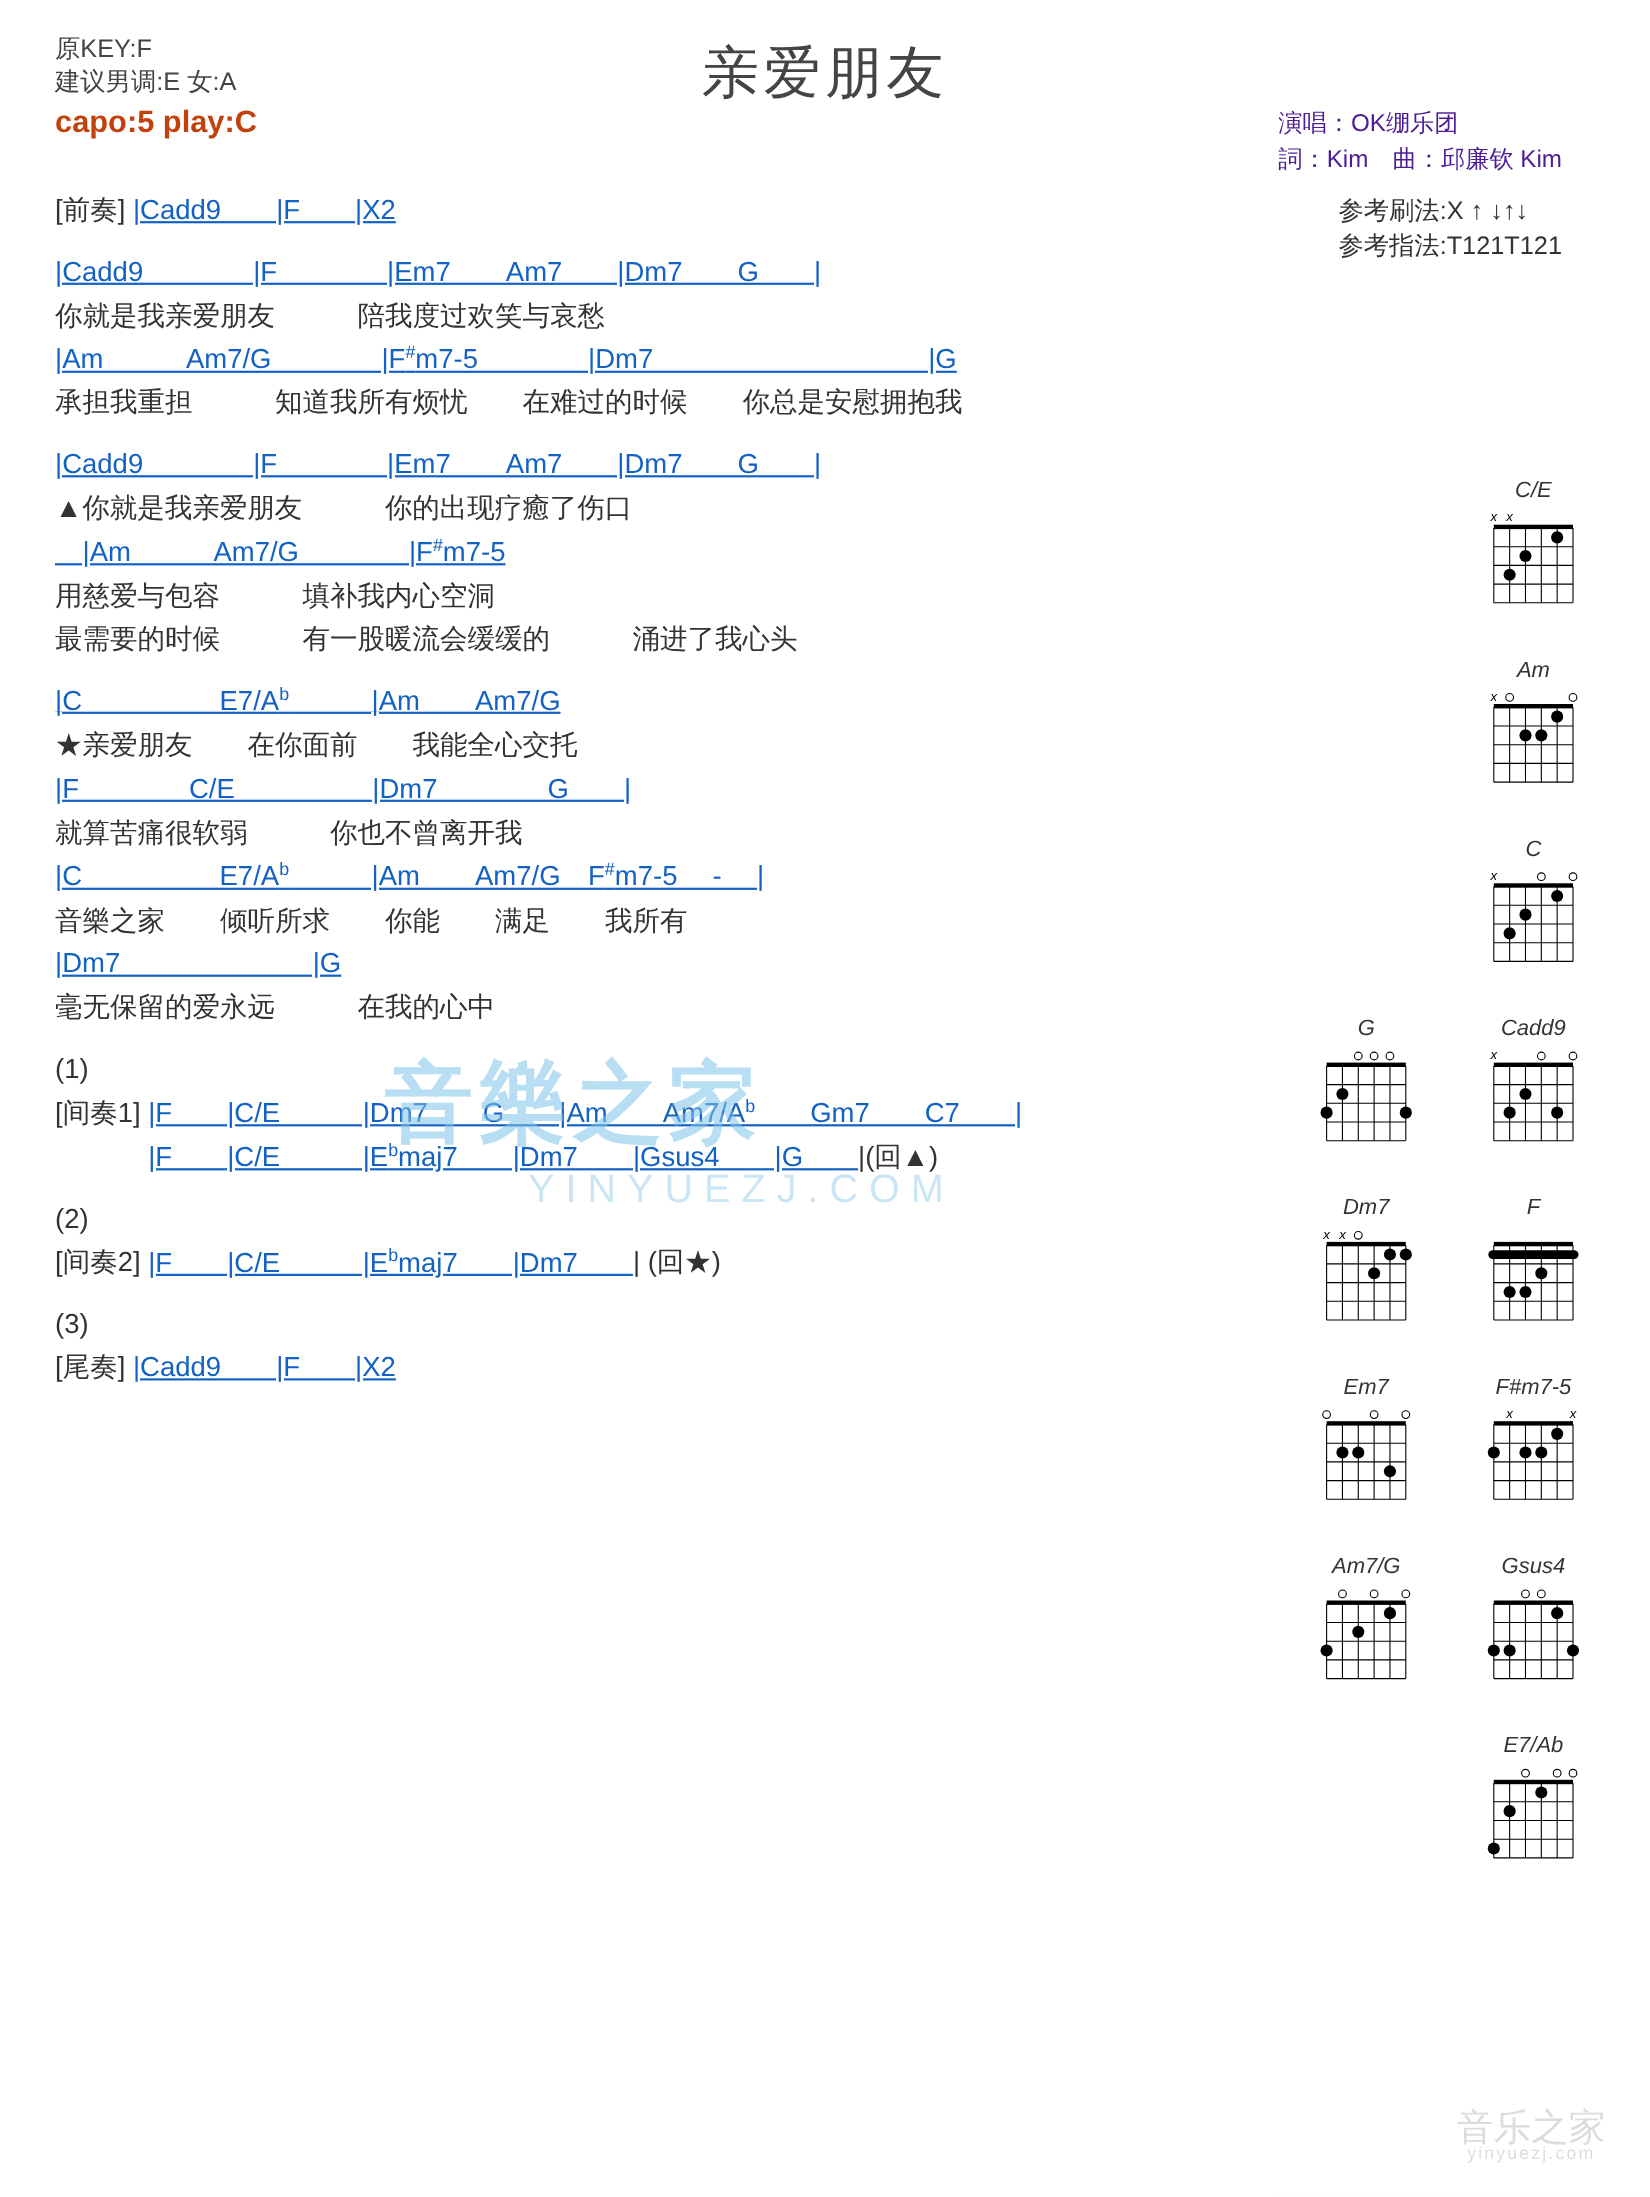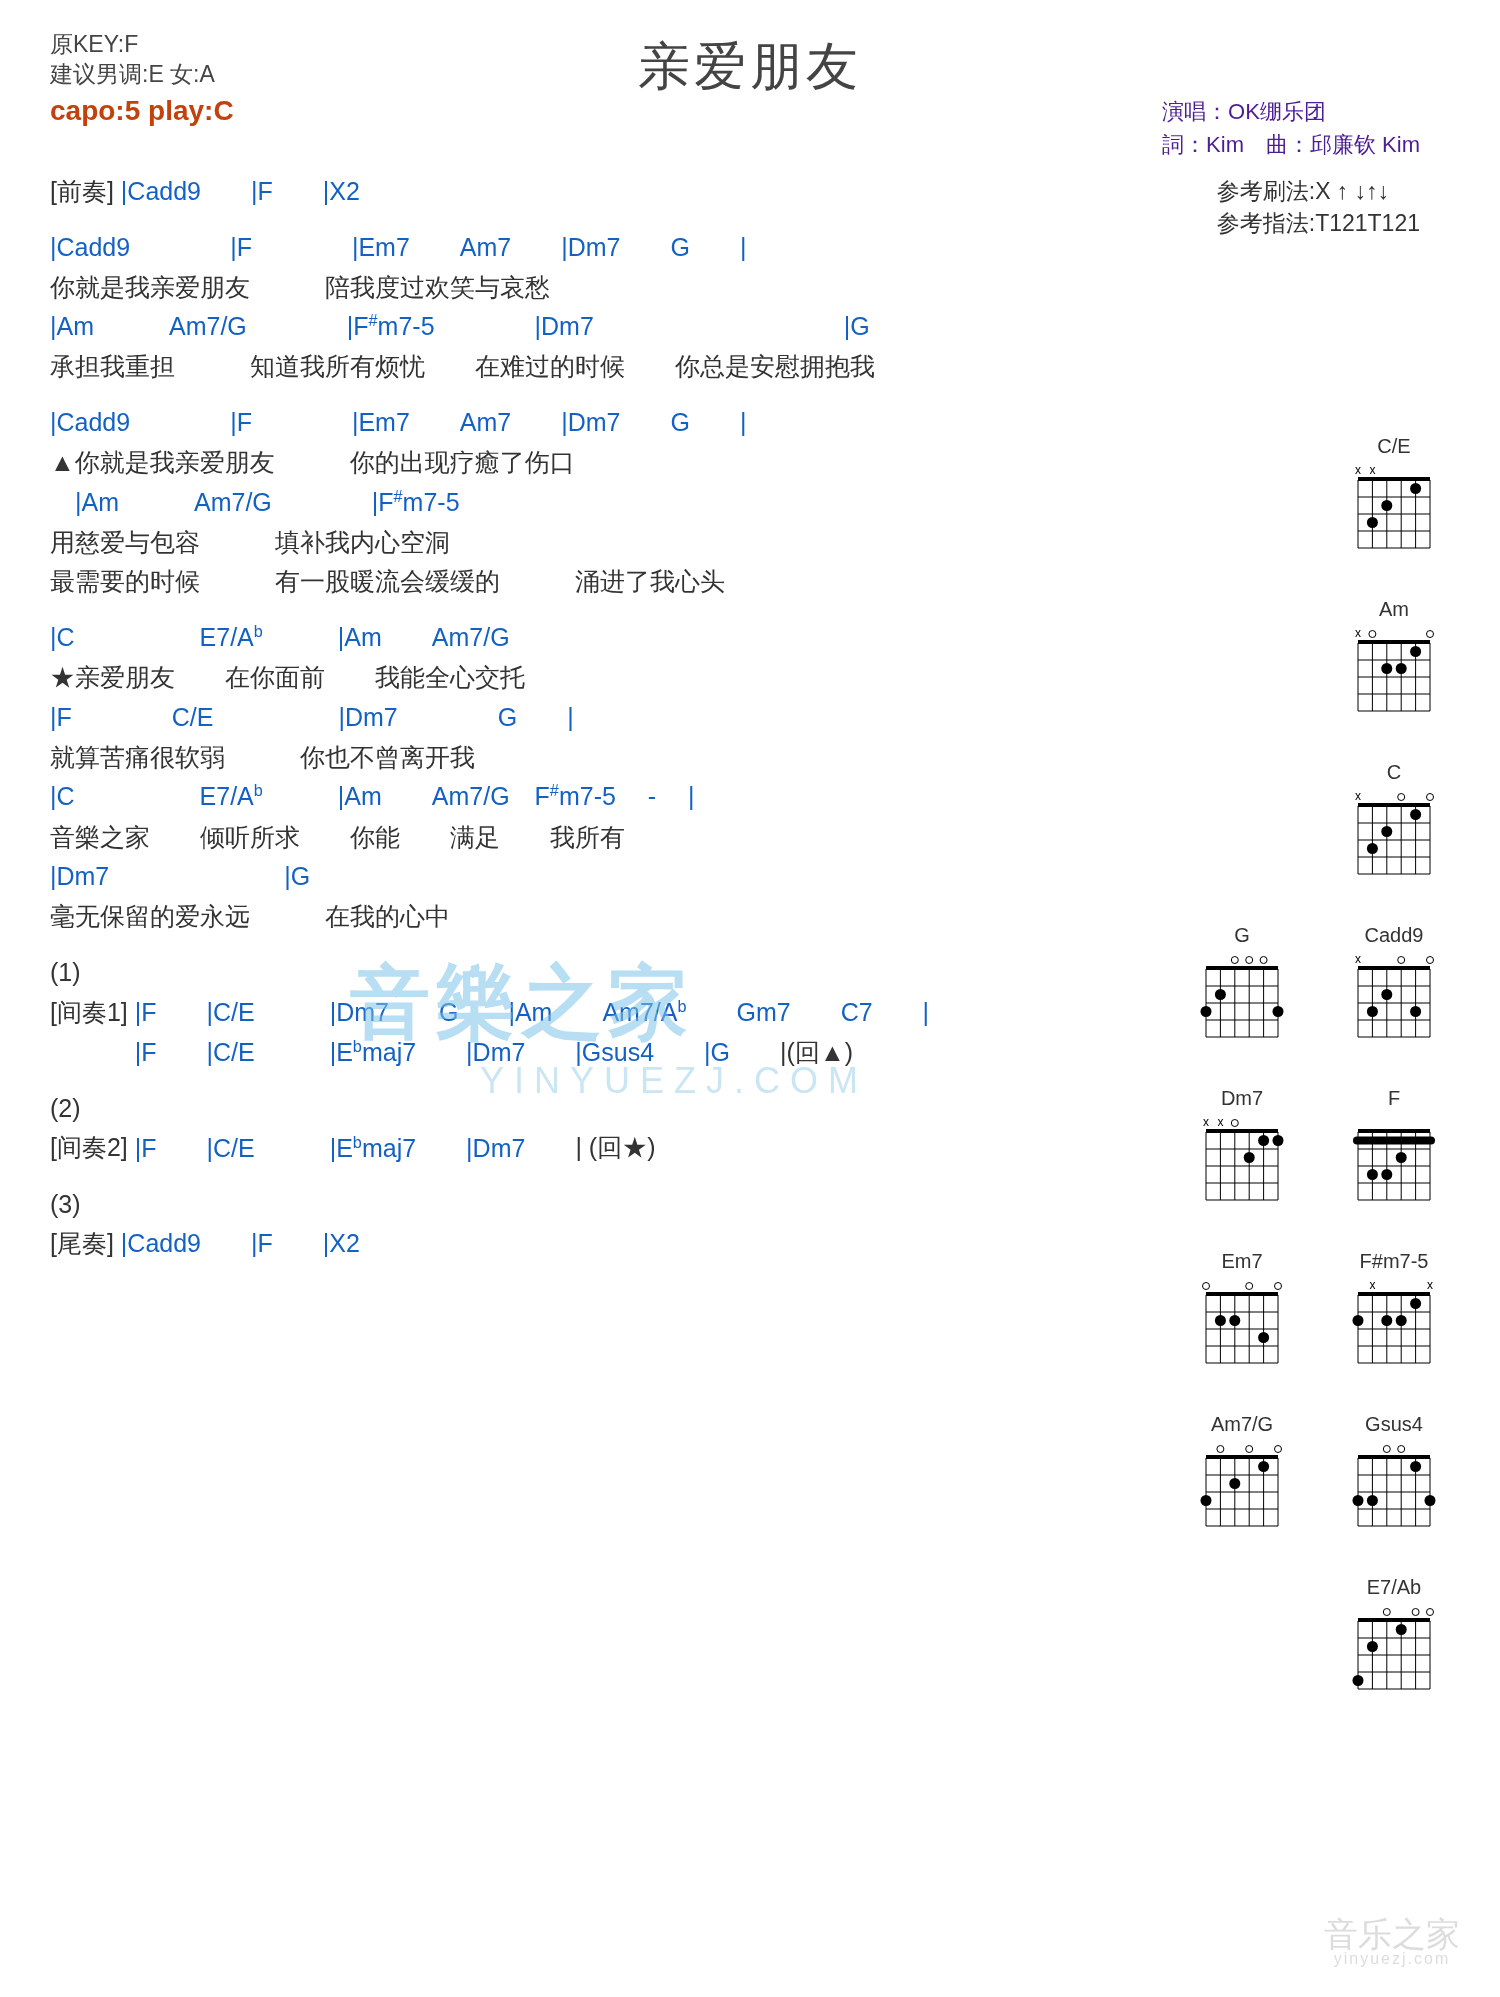--- a/index.html
+++ b/index.html
@@ -4,28 +4,28 @@
 <style>
 body{margin:0;padding:0;background:#fafafa;font-family:"Microsoft YaHei",SimSun,Arial,sans-serif;}
 .page{width:1500px;height:1997px;position:relative;background:#fff;box-sizing:border-box;padding:30px 40px;font-size:25px;color:#333;}
 .title{position:absolute;left:0;right:0;top:32px;text-align:center;font-size:52px;color:#444;letter-spacing:4px;}
 .key-info{position:absolute;left:50px;top:30px;font-size:23px;color:#444;line-height:1.3;}
 .capo{position:absolute;left:50px;top:95px;color:#c2410c;font-size:28px;font-weight:bold;}
 .credits{position:absolute;right:80px;top:95px;font-size:22px;color:#4c1d95;line-height:1.5;text-align:left;}
 .ref{position:absolute;right:80px;top:175px;font-size:23px;color:#333;line-height:1.4;}
 .body{position:absolute;left:50px;top:175px;width:1040px;}
 .line{margin:0 0 6px 0;line-height:1.35;}
-.ch{color:#1461c4;}
+.ch{color:#1461c4;text-decoration:underline;}
 .lbl{color:#333;}
 .grp{margin-bottom:22px;}
 sup{font-size:0.65em;vertical-align:super;}
 
 
 .diagrams{position:absolute;right:60px;top:435px;width:300px;}
-.d-row{display:flex;justify-content:flex-end;gap:60px;margin-bottom:40px;}
+.d-row{display:flex;justify-content:flex-end;gap:60px;margin-bottom:40px;font-style:italic;}
 .cd{display:flex;flex-direction:column;align-items:center;}
 .cd-label{font-size:20px;margin-bottom:4px;color:#333;}
 .fb{width:92px;height:96px;position:relative;}
 .fb svg{display:block;}
 .wm{position:absolute;left:350px;top:950px;font-size:80px;color:#7fc4ea;opacity:.55;font-weight:bold;letter-spacing:6px;pointer-events:none;}
 .wm-sub{position:absolute;left:480px;top:1060px;font-size:36px;color:#9fd0eb;opacity:.55;letter-spacing:10px;}
 .corner-wm{position:absolute;right:40px;bottom:30px;font-size:34px;color:#bbb;opacity:.5;text-align:center;line-height:1;}
 .corner-wm .s{display:block;font-size:16px;letter-spacing:2px;color:#bbb;}
 .paren{color:#333;}
 </style>

